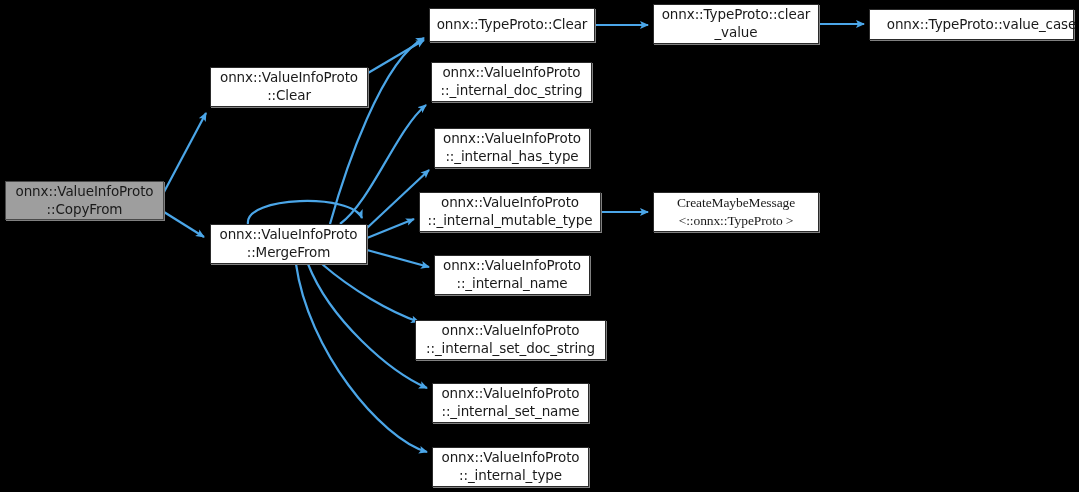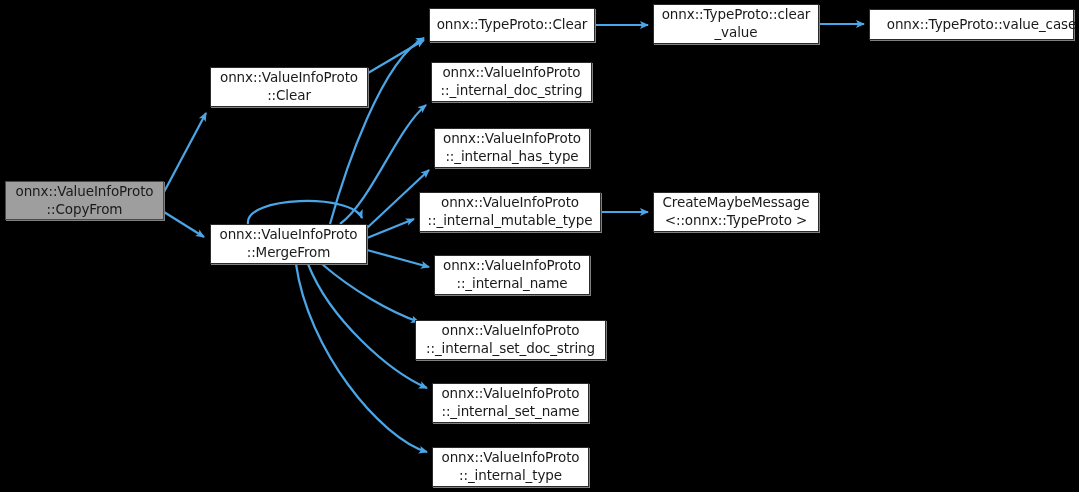--- a/index.html
+++ b/index.html
@@ -129,21 +129,21 @@
   <div class="node" style="left:434px;top:128px;width:156px;height:40px;">
     <span class="node-label">onnx::ValueInfoProto
 ::_internal_has_type</span>
   </div>
 
   <div class="node" style="left:419px;top:192px;width:182px;height:40px;">
     <span class="node-label">onnx::ValueInfoProto
 ::_internal_mutable_type</span>
   </div>
 
-  <div class="node" style="left:653px;top:192px;width:166px;height:40px;">
+  <div class="node" style="left:653px;top:192px;width:166px;height:40px;font-family:Liberation Serif, serif;">
     <span class="node-label">CreateMaybeMessage
 &lt;::onnx::TypeProto &gt;</span>
   </div>
 
   <div class="node" style="left:434px;top:255px;width:156px;height:40px;">
     <span class="node-label">onnx::ValueInfoProto
 ::_internal_name</span>
   </div>
 
   <div class="node" style="left:415px;top:320px;width:191px;height:40px;">

